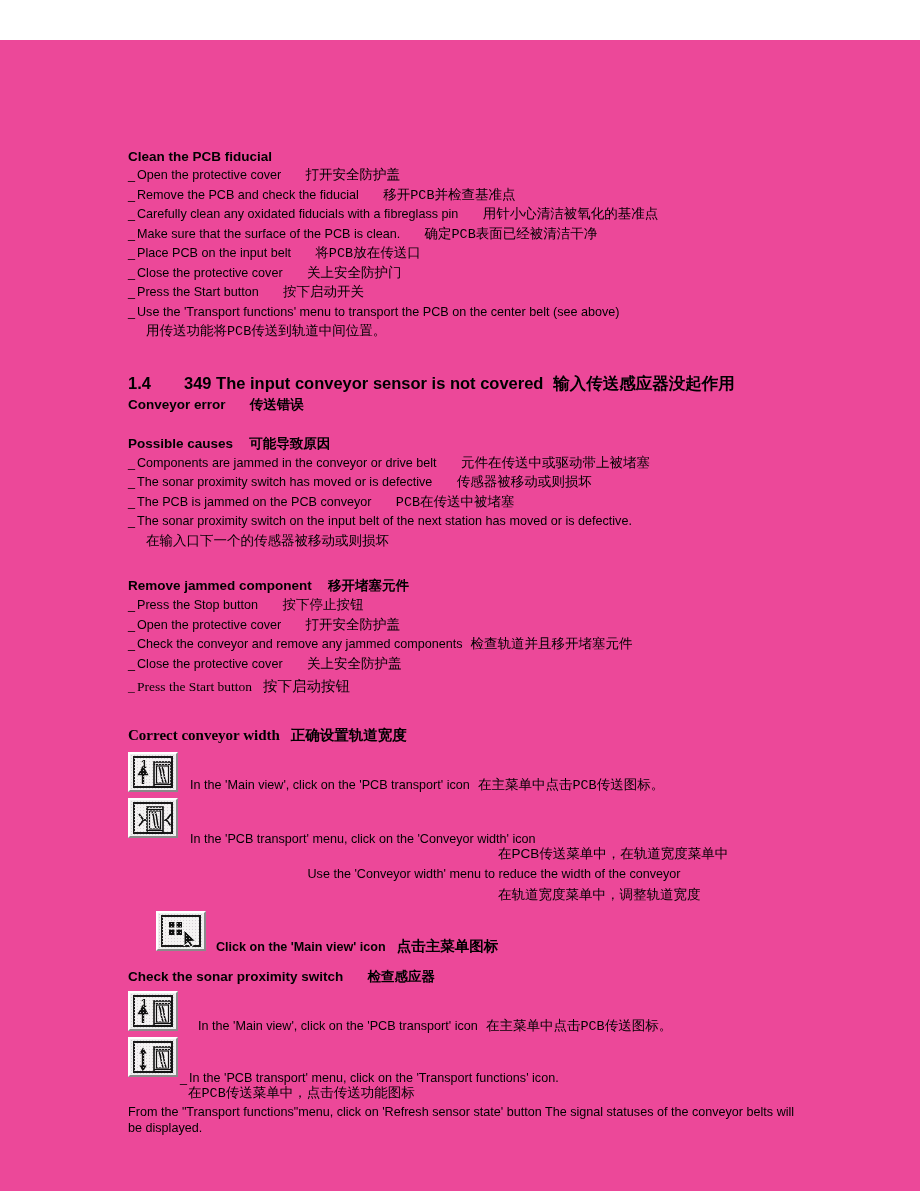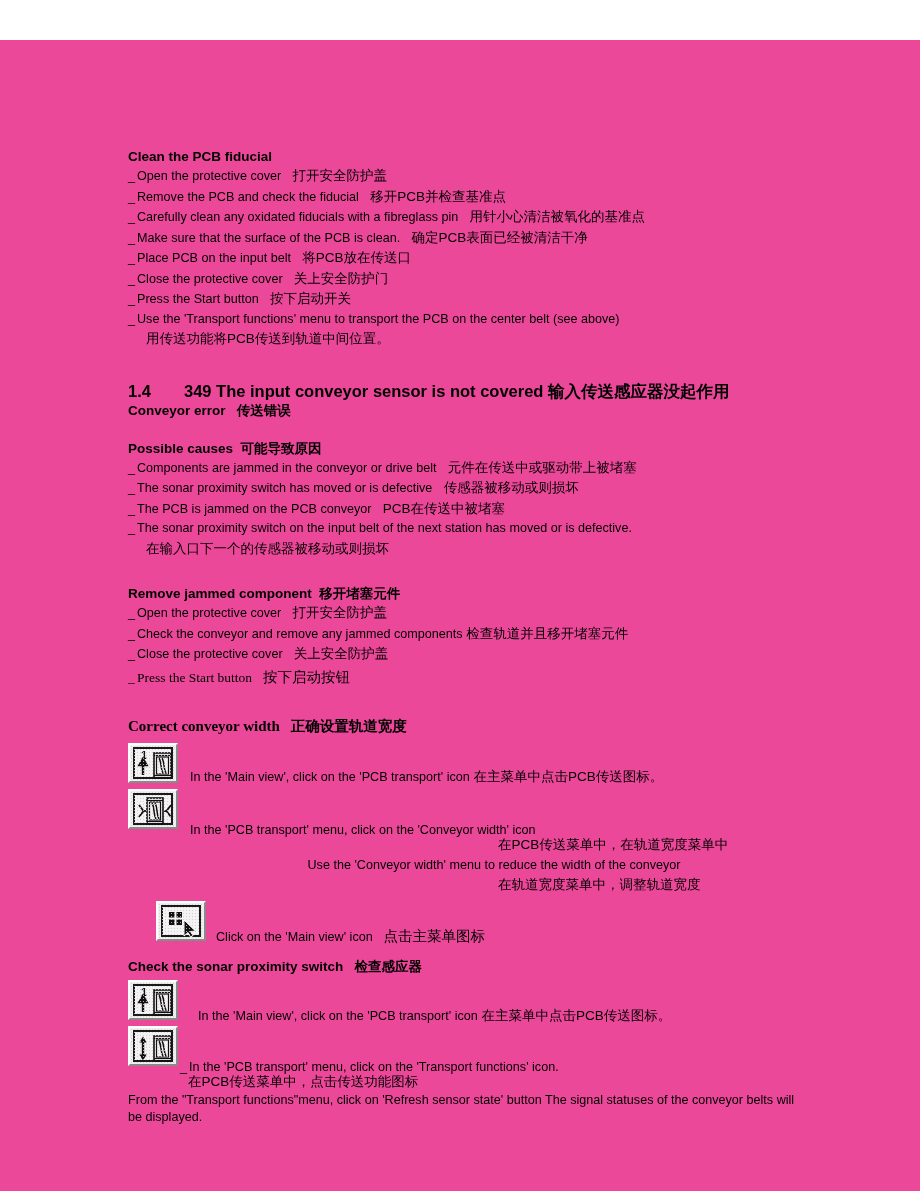--- a/index.html
+++ b/index.html
@@ -72,21 +72,21 @@
     white-space: nowrap;
   }
   .para {
     font-family: "Liberation Sans", sans-serif;
     font-size: 12.6px;
     line-height: 16.5px;
     margin: 0;
     width: 672px;
   }
   .cn {
-    font-family: Liberation Sans, sans-serif;
+    font-family: Liberation Mono, monospace;
     font-size: 13.5px;
   }
   .cn-serif {
     font-family: "Liberation Serif", serif;
     font-size: 14.5px;
   }
   .dash {
     display: inline-block;
     width: 9px;
     vertical-align: baseline;
@@ -202,20 +202,21 @@
     <div class="li"><span class="dash">_</span><span>The PCB is jammed on the PCB conveyor</span><span class="cn">&nbsp;&nbsp;&nbsp;PCB在传送中被堵塞</span></div>
 
     <div class="li"><span class="dash">_</span><span>The sonar proximity switch on the input belt of the next station has moved or is defective.</span></div>
 
     <div class="li indent-1"><span class="cn">在输入口下一个的传感器被移动或则损坏</span></div>
 
     <div class="gap-xl"></div>
 
     <div class="h-sans-bold"><span>Remove jammed component</span><span class="cn">&nbsp;&nbsp;移开堵塞元件</span></div>
 
+    <div class="li"><span class="dash">_</span><span>Press the Stop button</span><span class="cn">&nbsp;&nbsp;&nbsp;按下停止按钮</span></div>
 
     <div class="li"><span class="dash">_</span><span>Open the protective cover</span><span class="cn">&nbsp;&nbsp;&nbsp;打开安全防护盖</span></div>
 
     <div class="li"><span class="dash">_</span><span>Check the conveyor and remove any jammed components</span><span class="cn">&nbsp;检查轨道并且移开堵塞元件</span></div>
 
     <div class="li"><span class="dash">_</span><span>Close the protective cover</span><span class="cn">&nbsp;&nbsp;&nbsp;关上安全防护盖</span></div>
 
     <div class="li-serif"><span class="dash">_</span><span>Press the Start button</span><span class="cn-serif">&nbsp;&nbsp;&nbsp;按下启动按钮</span></div>
 
     <div class="gap-xl"></div>
@@ -263,21 +264,21 @@
     </div>
 
     <div class="right-cn">在PCB传送菜单中，在轨道宽度菜单中</div>
 
     <div class="li indent-2" style="padding-top:2px;text-align:center;"><span>Use the 'Conveyor width' menu to reduce the width of the conveyor</span></div>
 
     <div class="right-cn">在轨道宽度菜单中，调整轨道宽度</div>
 
     <div class="gap-s"></div>
 
-    <div class="icon-row" style="height:44px;">
+    <div class="icon-row" style="height:44px;font-weight:bold;">
       <div class="icon-block" style="left:28px;">
         <span class="tbicon">
           <span class="tbicon-inner"></span>
           <svg width="50" height="40" viewBox="0 0 50 40">
             <rect x="11" y="9" width="5.5" height="5.5" fill="#111"></rect>
             <rect x="18.5" y="9" width="5.5" height="5.5" fill="#111"></rect>
             <rect x="11" y="16.5" width="5.5" height="5.5" fill="#111"></rect>
             <rect x="18.5" y="16.5" width="5.5" height="5.5" fill="#111"></rect>
             <path d="M26 17 L26 33 L30 29.5 L32.5 34 L35 32.5 L32.5 28.5 L37.5 28 Z" fill="#111" stroke="#fff" stroke-width="1"></path>
           </svg>

